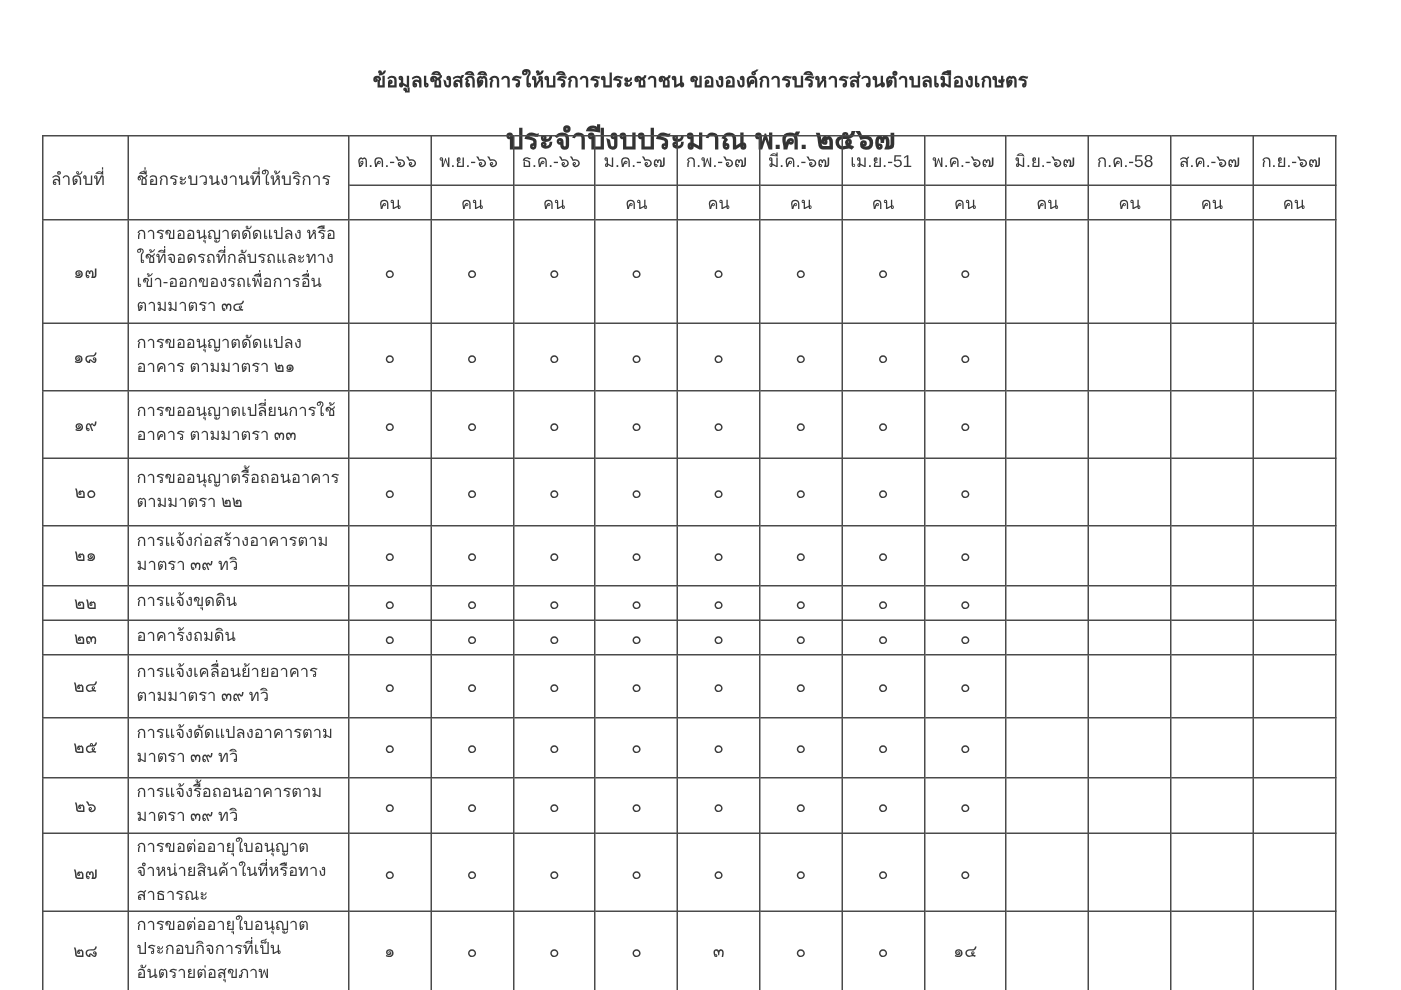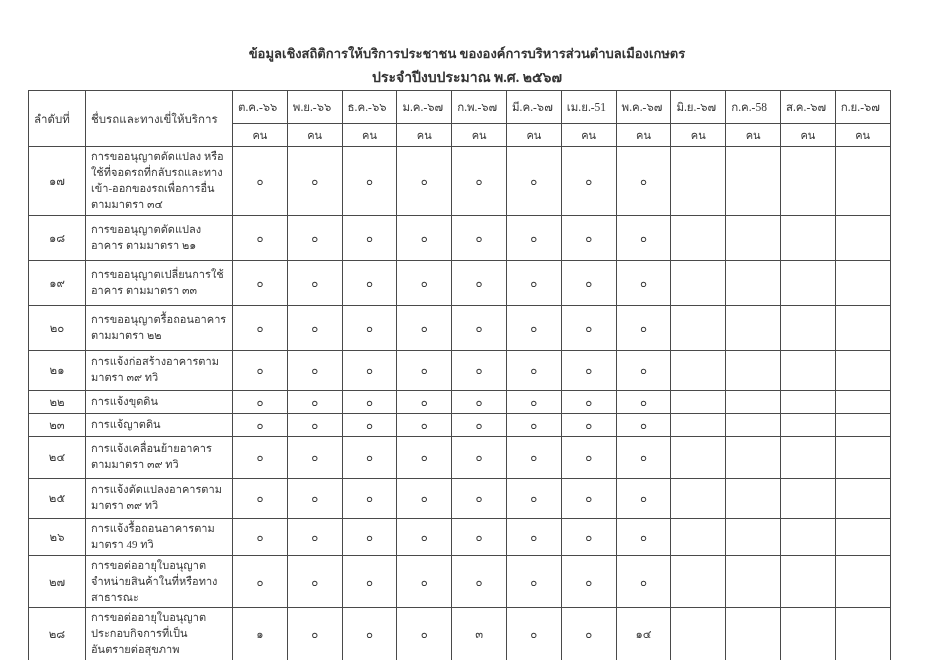--- a/index.html
+++ b/index.html
@@ -10,37 +10,36 @@
     height: 660px;
     font-family: "Liberation Sans", sans-serif;
     color: #2b2b2b;
   }
   .page {
     position: relative;
     width: 934px;
     height: 660px;
     background: #ffffff;
     overflow: hidden;
-    font-family: Liberation Serif, serif;
   }
   .title-block {
     text-align: center;
     padding-top: 44px;
     line-height: 1.55;
   }
   .doc-title {
     font-size: 13px;
     font-weight: bold;
     color: #333333;
   }
   .doc-subtitle {
-    font-size: 14px;
+    font-size: 19px;
     font-weight: bold;
     color: #333333;
-    margin-top: 3px;
+    margin-top: 15px;
   }
   table.stats {
     position: absolute;
     left: 28px;
     top: 90px;
     width: 862px;
     border-collapse: collapse;
     table-layout: fixed;
     font-size: 12px;
     color: #3a3a3a;
@@ -97,21 +96,21 @@
         <col class="c-month">
         <col class="c-month">
         <col class="c-month">
         <col class="c-month">
         <col class="c-month">
         <col class="c-month">
       </colgroup>
     <thead>
       <tr class="months-row">
         <th class="h-no" rowspan="2">ลำดับที่</th>
-        <th class="h-name" rowspan="2">ชื่บรถและทางเขี่ให้บริการ</th>
+        <th class="h-name" rowspan="2">ชื่อกระบวนงานที่ให้บริการ</th>
       <th>ต.ค.-๖๖</th>
           <th>พ.ย.-๖๖</th>
           <th>ธ.ค.-๖๖</th>
           <th>ม.ค.-๖๗</th>
           <th>ก.พ.-๖๗</th>
           <th>มี.ค.-๖๗</th>
           <th>เม.ย.-51</th>
           <th>พ.ค.-๖๗</th>
           <th>มิ.ย.-๖๗</th>
           <th>ก.ค.-58</th>
@@ -225,21 +224,21 @@
           <td class="cell-val">๐</td>
           <td class="cell-val">๐</td>
           <td class="cell-val">๐</td>
           <td class="cell-val"></td>
           <td class="cell-val"></td>
           <td class="cell-val"></td>
           <td class="cell-val"></td>
         </tr>
         <tr>
           <td class="cell-no">๒๓</td>
-          <td class="cell-name">การแจ้ญาตดิน</td>
+          <td class="cell-name">อาคาร้งถมดิน</td>
           <td class="cell-val">๐</td>
           <td class="cell-val">๐</td>
           <td class="cell-val">๐</td>
           <td class="cell-val">๐</td>
           <td class="cell-val">๐</td>
           <td class="cell-val">๐</td>
           <td class="cell-val">๐</td>
           <td class="cell-val">๐</td>
           <td class="cell-val"></td>
           <td class="cell-val"></td>
@@ -273,21 +272,21 @@
           <td class="cell-val">๐</td>
           <td class="cell-val">๐</td>
           <td class="cell-val">๐</td>
           <td class="cell-val"></td>
           <td class="cell-val"></td>
           <td class="cell-val"></td>
           <td class="cell-val"></td>
         </tr>
         <tr>
           <td class="cell-no">๒๖</td>
-          <td class="cell-name">การแจ้งรื้อถอนอาคารตามมาตรา 49 ทวิ</td>
+          <td class="cell-name">การแจ้งรื้อถอนอาคารตามมาตรา ๓๙ ทวิ</td>
           <td class="cell-val">๐</td>
           <td class="cell-val">๐</td>
           <td class="cell-val">๐</td>
           <td class="cell-val">๐</td>
           <td class="cell-val">๐</td>
           <td class="cell-val">๐</td>
           <td class="cell-val">๐</td>
           <td class="cell-val">๐</td>
           <td class="cell-val"></td>
           <td class="cell-val"></td>

